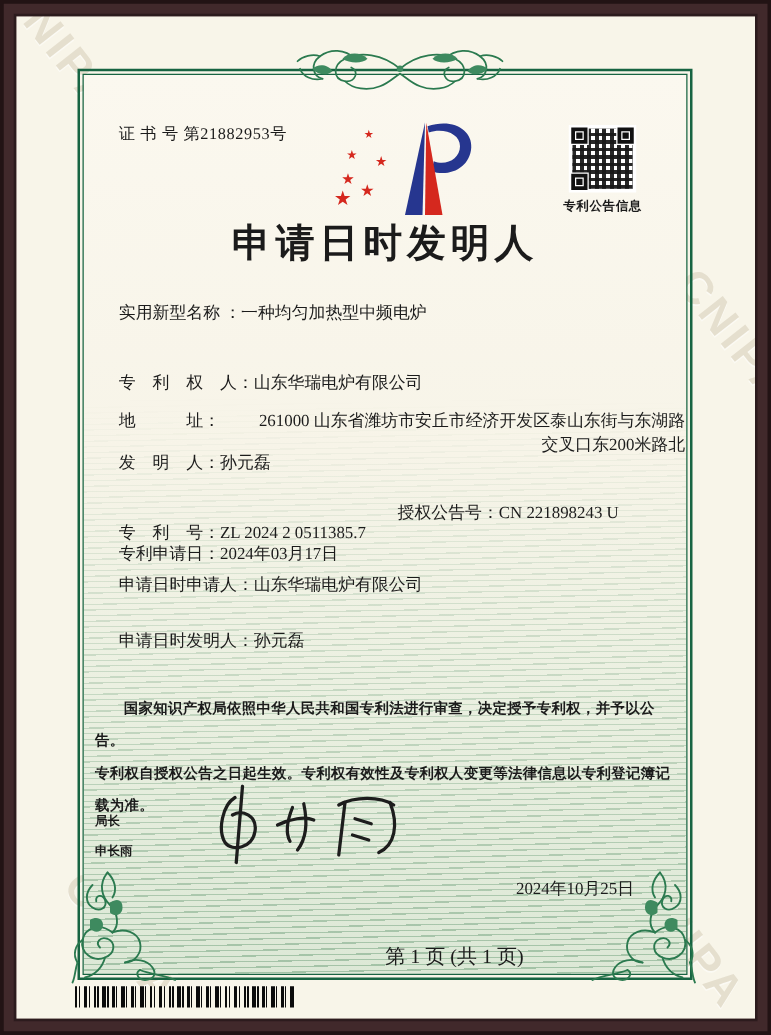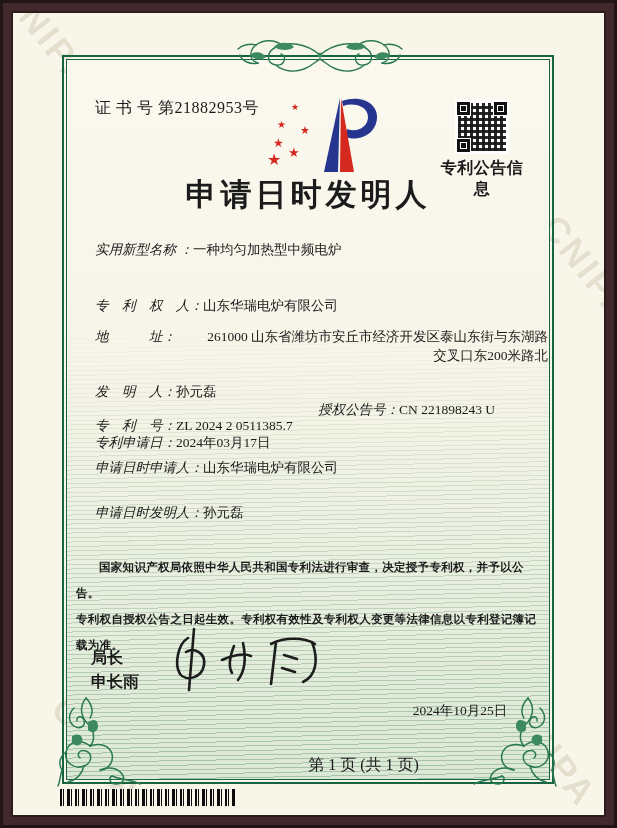--- a/index.html
+++ b/index.html
@@ -17,40 +17,40 @@
   .cert-waves{position:absolute;inset:3px;
       background:repeating-linear-gradient(179deg,rgba(116,163,127,.55) 0 1px,rgba(0,0,0,0) 1px 4.5px);
       -webkit-mask-image:linear-gradient(180deg,transparent 0%,transparent 36%,rgba(0,0,0,.45) 60%,#000 100%);
       mask-image:linear-gradient(180deg,transparent 0%,transparent 36%,rgba(0,0,0,.45) 60%,#000 100%);}
   
   .wm{position:absolute;z-index:3;font-family:"Liberation Sans","DejaVu Sans",sans-serif;
       font-weight:700;font-size:36px;letter-spacing:3px;color:#d9d1bd;opacity:.6;
       text-shadow:1px 1px 0 rgba(255,255,255,.85);transform:rotate(52deg);white-space:nowrap;}
   
   .abs{position:absolute;z-index:10;}
-  .cert-no{left:95px;top:98px;font-size:16px;letter-spacing:.5px;}
+  .cert-no{left:95px;top:98px;font-size:13px;letter-spacing:.5px;}
   .logo{left:258px;top:92px;width:124px;height:84px;}
   .logo .star{position:absolute;color:#d5281e;line-height:1;}
   .qr{left:455px;top:100px;width:54px;height:54px;background:#fff;padding:2px;box-sizing:border-box;}
   .qr-mod{position:absolute;inset:3px;
       background-image:repeating-linear-gradient(0deg,#111 0 3px,transparent 3px 6px),
                        repeating-linear-gradient(90deg,#111 0 3px,transparent 3px 6px);
       background-blend-mode:multiply;opacity:.9;}
   .finder{position:absolute;width:13px;height:13px;border:3px solid #111;background:#fff;box-sizing:border-box;box-shadow:0 0 0 1px #fff;}
   .finder b{position:absolute;inset:1px;background:#111;}
-  .qr-caption{left:440px;top:158px;width:84px;text-align:center;font-size:16px;font-weight:700;letter-spacing:.5px;}
+  .qr-caption{left:440px;top:158px;width:84px;text-align:center;font-size:10px;font-weight:700;letter-spacing:.5px;}
   .title{left:62px;top:174px;width:492px;text-align:center;font-size:31px;font-weight:700;letter-spacing:4px;}
   .row{font-size:13.5px;line-height:19px;}
-  .row .lbl{white-space:pre;font-style:italic;}
+  .row .lbl{white-space:pre;}
   .row .val{white-space:pre-line;text-align:right;}
   .addr-row{display:flex;}
   .addr-row .val{width:372px;}
   .statement{left:76px;top:554px;width:468px;font-size:11.5px;font-weight:600;line-height:26px;letter-spacing:.3px;}
   .statement .l1{text-indent:2em;}
-  .signer{left:91px;top:646px;font-family:"Liberation Sans","DejaVu Sans",sans-serif;font-size:16px;font-weight:700;line-height:24px;}
+  .signer{left:76px;top:646px;font-family:"Liberation Sans","DejaVu Sans",sans-serif;font-size:10px;font-weight:700;line-height:24px;}
   .sig{left:158px;top:622px;width:185px;height:72px;}
   .issue-date{left:398px;top:702px;width:124px;text-align:center;font-size:13.5px;}
   .page-info{left:62px;top:755px;width:515px;text-align:center;font-size:16px;padding-left:44px;}
   .barcode{left:60px;top:789px;width:176px;height:17px;z-index:10;
       background:repeating-linear-gradient(90deg,#0b0b0b 0 2px,#f8f5e9 2px 3px,#0b0b0b 3px 4px,#f8f5e9 4px 7px,#0b0b0b 7px 10px,#f8f5e9 10px 11px,#0b0b0b 11px 12px,#f8f5e9 12px 15px);}
   .orn{position:absolute;z-index:12;}
   .orn-top{left:232px;top:36px;width:176px;height:42px;}
   .orn-bl{left:52px;top:692px;width:92px;height:96px;}
   .orn-br{left:470px;top:692px;width:92px;height:96px;transform:scaleX(-1);}
 </style>
@@ -169,21 +169,21 @@
     <span class="lbl">实用新型名称 ：</span><span class="val">一种均匀加热型中频电炉</span>
   </div>
   <div class="abs row" style="left:95px;top:296px">
     <span class="lbl">专　利　权　人：</span><span class="val">山东华瑞电炉有限公司</span>
   </div>
   <div class="abs row addr-row" style="left:95px;top:327px">
     <span class="lbl">地　　　址：</span>
       <span class="val">261000 山东省潍坊市安丘市经济开发区泰山东街与东湖路
 交叉口东200米路北</span>
   </div>
-  <div class="abs row" style="left:95px;top:382px">
+  <div class="abs row" style="left:95px;top:360px">
     <span class="lbl">发　明　人：</span><span class="val">孙元磊</span>
   </div>
   <div class="abs row" style="left:95px;top:416px">
     <span class="lbl">专　利　号：</span><span class="val">ZL 2024 2 0511385.7</span>
   </div>
   <div class="abs row" style="left:318px;top:400px">
     <span class="lbl">授权公告号：</span><span class="val">CN 221898243 U</span>
   </div>
   <div class="abs row" style="left:95px;top:433px">
     <span class="lbl">专利申请日：</span><span class="val">2024年03月17日</span>

